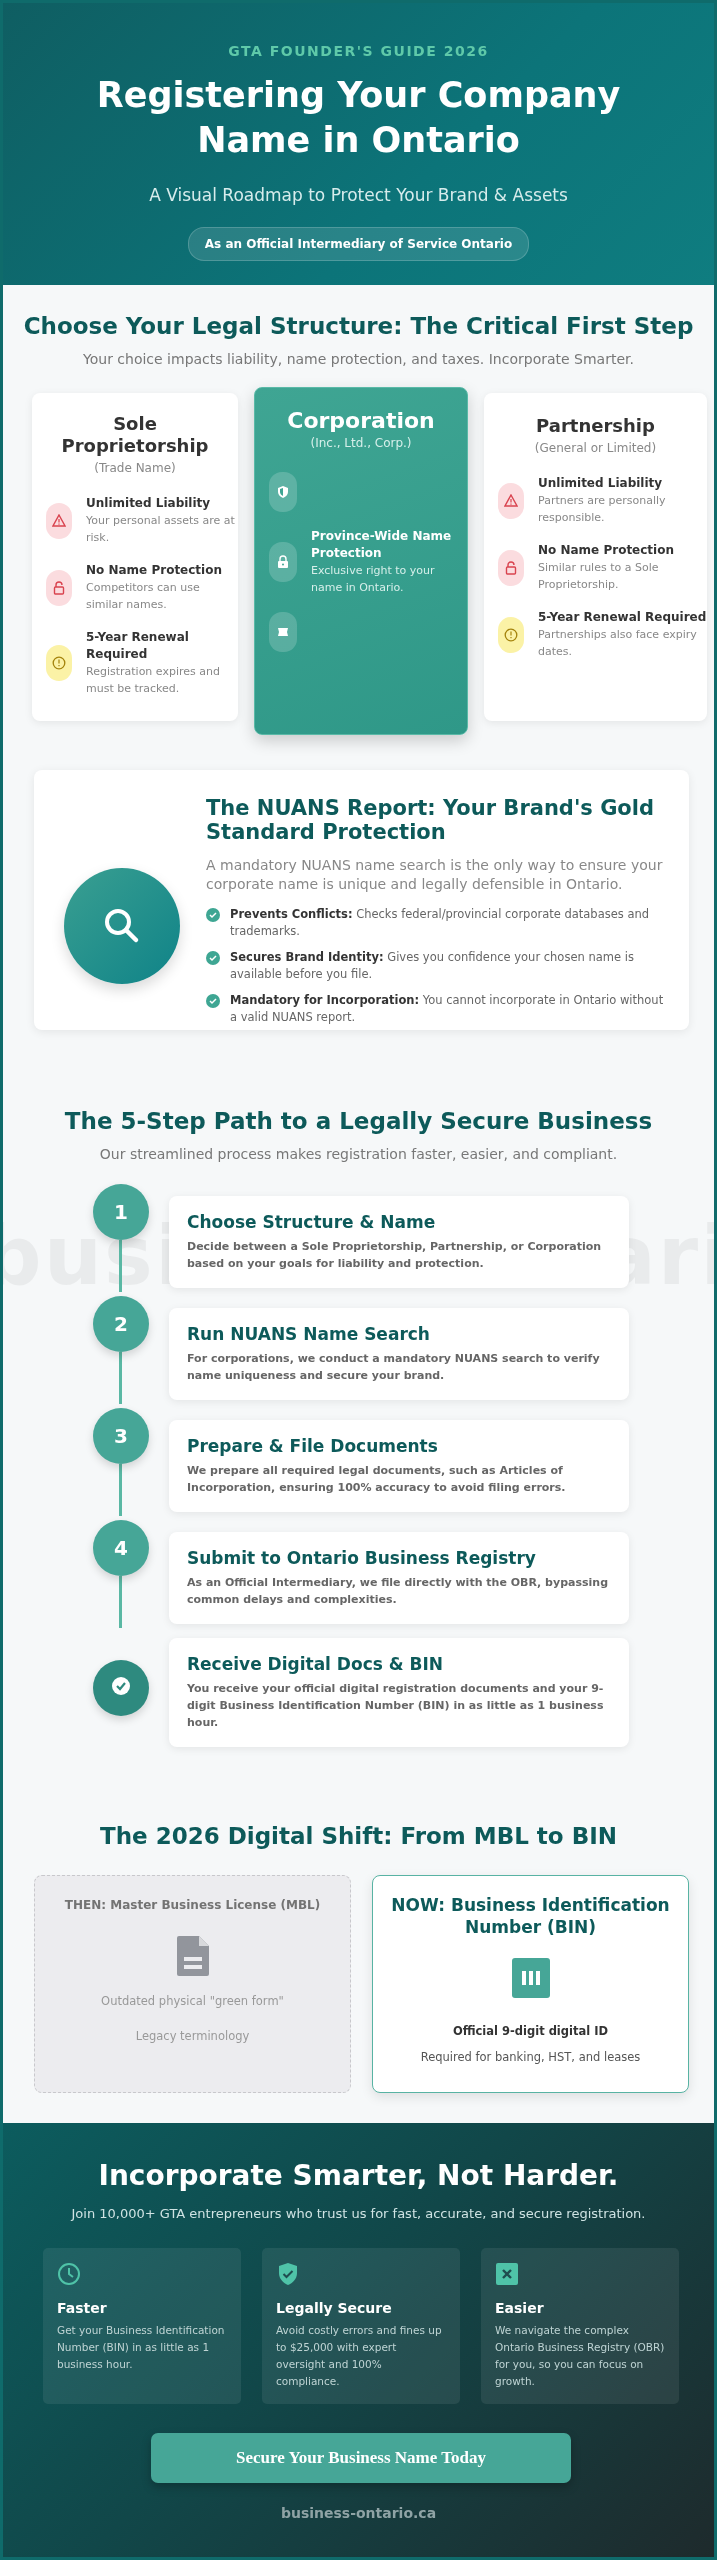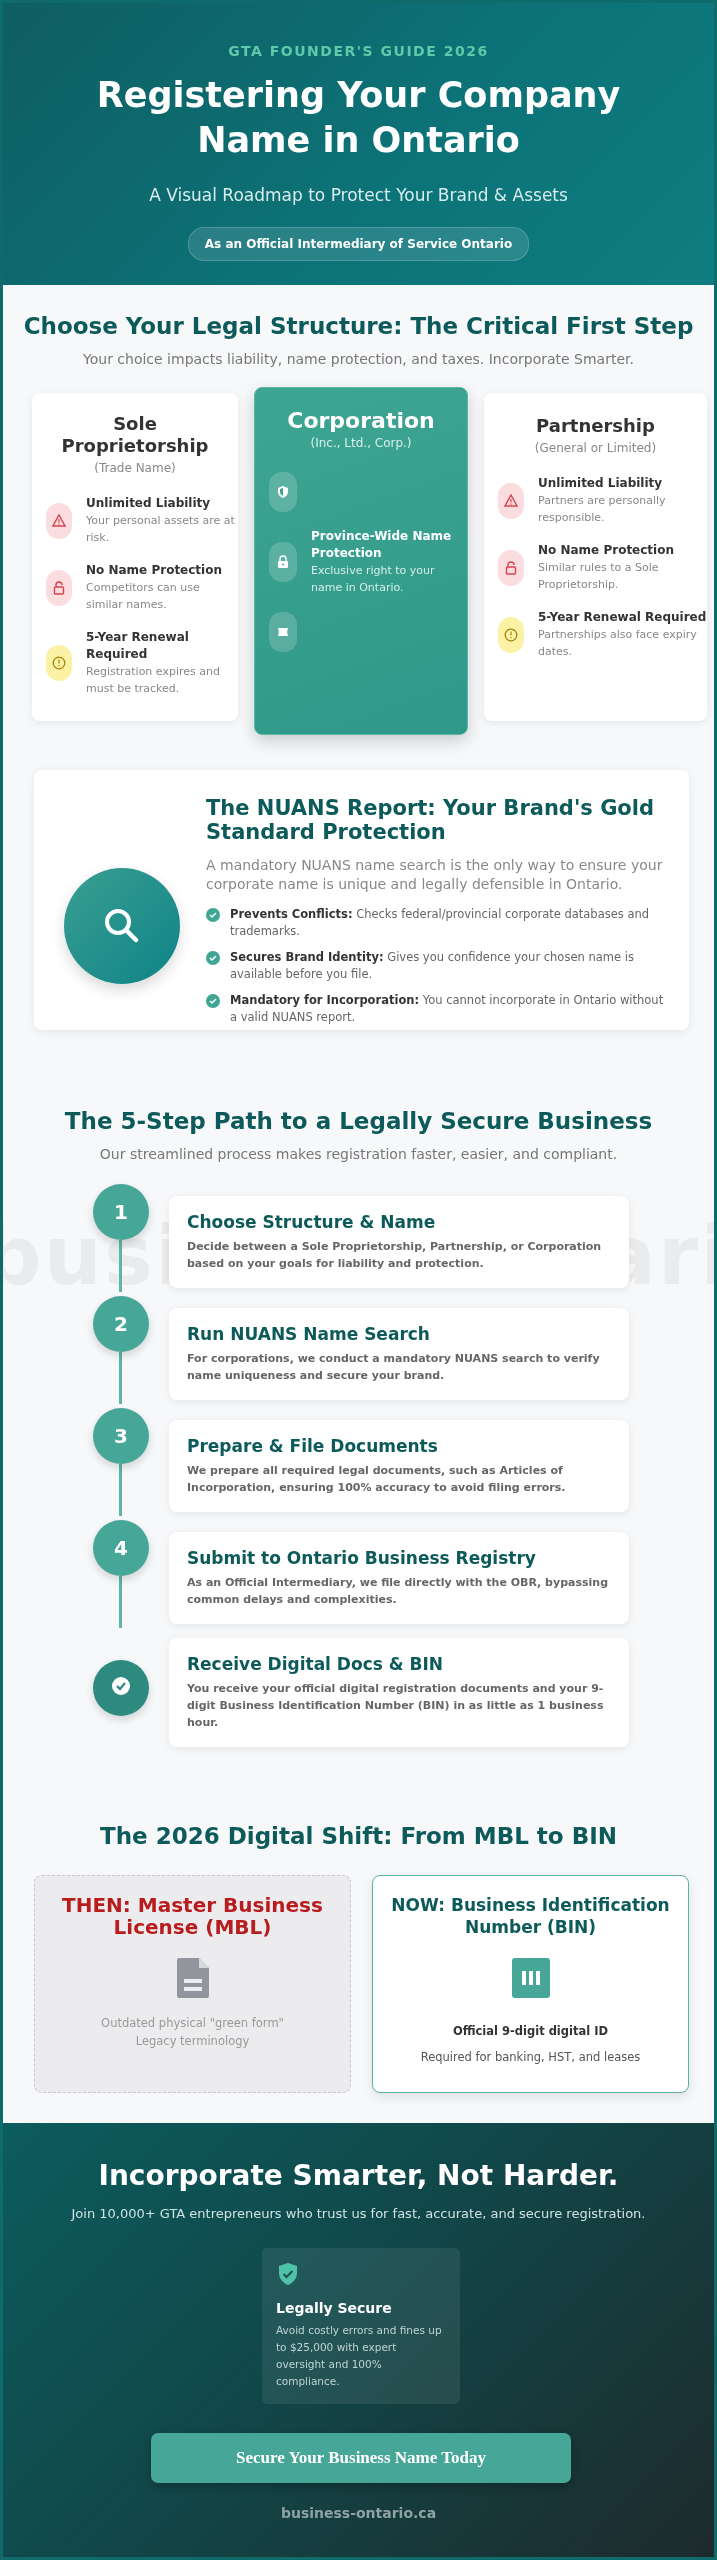--- a/index.html
+++ b/index.html
@@ -58,27 +58,27 @@
   .step-num.done { background: #2e8a7f; }
   .step-card { position: absolute; left: 166px; width: 460px; background: #fff; border-radius: 8px; box-shadow: 0 2px 8px rgba(0,0,0,0.08); padding: 16px 18px; }
   .step-card h4 { color: #0d5a5a; font-size: 17px; }
   .step-card p { color: #666; font-size: 11px; line-height: 17px; margin-top: 6px; font-weight: bold; }
 
   
   .shift { position: absolute; left: 0; top: 1820px; width: 711px; }
   .then, .now { position: absolute; top: 52px; width: 317px; height: 218px; border-radius: 8px; text-align: center; }
   .then { left: 31px; background: #ececef; border: 1.5px dashed #c8c8cc; }
   .now { left: 369px; background: #fff; border: 1.5px solid #58b3a3; box-shadow: 0 4px 12px rgba(0,0,0,0.1); }
-  .then h3 { color: #b91c1c; font-size: 20px; line-height: 22px; margin-top: 18px; }
+  .then h3 { color: #737373; font-size: 12px; line-height: 22px; margin-top: 18px; }
   .now h3 { color: #0d5a5a; font-size: 17px; line-height: 22px; margin-top: 18px; }
   .then .doc { margin: 20px auto 0; width: 32px; height: 40px; }
   .now .bin { margin: 20px auto 0; width: 38px; height: 40px; background: #46a697; border-radius: 3px; display: flex; align-items: center; justify-content: center; gap: 3px; }
   .now .bin i { display: block; width: 4px; height: 14px; background: #fff; }
   .then p { color: #999; font-size: 11.5px; margin-top: 18px; }
-  .then p + p { margin-top: 4px; }
+  .then p + p { margin-top: 21px; }
   .now p.b { color: #333; font-weight: bold; font-size: 11.5px; margin-top: 26px; }
   .now p.n { color: #555; font-size: 11.5px; margin-top: 12px; }
 
   
   .cta { position: absolute; left: 0; top: 2120px; width: 711px; height: 437px; background: linear-gradient(135deg, #0c5c5e 0%, #114749 45%, #1e2a2c 100%); color: #fff; text-align: center; }
   .cta h2 { font-size: 28px; margin-top: 36px; }
   .cta .sub { font-size: 13px; color: #cfe3e3; margin-top: 14px; }
   .benefits { position: absolute; top: 125px; left: 40px; width: 637px; height: 156px; }
   .benefit { position: absolute; top: 0; width: 198px; height: 156px; background: rgba(255,255,255,0.08); border-radius: 5px; text-align: left; padding: 14px 14px; }
   .benefit .bic { width: 24px; height: 24px; }
@@ -339,26 +339,42 @@
         </div>
       <p class="b">Official 9-digit digital ID</p>
       <p class="n">Required for banking, HST, and leases</p>
     </div>
   </section>
 
   <section class="cta">
     <h2>Incorporate Smarter, Not Harder.</h2>
     <p class="sub">Join 10,000+ GTA entrepreneurs who trust us for fast, accurate, and secure registration.</p>
     <div class="benefits">
+      <div class="benefit" style="left:0">
+        <span class="bic"><svg width="24" height="24" viewBox="0 0 24 24">
+              <circle cx="12" cy="12" r="10" fill="none" stroke="#4fc3a8" stroke-width="2"></circle>
+              <path d="M12 6 V12 L16 15" fill="none" stroke="#4fc3a8" stroke-width="2"></path>
+            </svg></span>
+        <h5>Faster</h5>
+        <p>Get your Business Identification Number (BIN) in as little as 1 business hour.</p>
+      </div>
       <div class="benefit" style="left:219px">
         <span class="bic"><svg width="24" height="24" viewBox="0 0 24 24">
               <path d="M12 1 L21 4 V11 C21 17 16.5 21 12 23 C7.5 21 3 17 3 11 V4 Z" fill="#4fc3a8"></path>
               <path d="M7.5 12 L10.5 15 L16.5 9" fill="none" stroke="#1f4d4f" stroke-width="2"></path>
             </svg></span>
         <h5>Legally Secure</h5>
         <p>Avoid costly errors and fines up to $25,000 with expert oversight and 100% compliance.</p>
       </div>
+      <div class="benefit" style="left:438px">
+        <span class="bic"><svg width="24" height="24" viewBox="0 0 24 24">
+              <rect x="1" y="1" width="22" height="22" rx="2" fill="#4fc3a8"></rect>
+              <path d="M8 8 L16 16 M16 8 L8 16" stroke="#1f4d4f" stroke-width="2.4"></path>
+            </svg></span>
+        <h5>Easier</h5>
+        <p>We navigate the complex Ontario Business Registry (OBR) for you, so you can focus on growth.</p>
+      </div>
     </div>
     <button class="cta-btn">Secure Your Business Name Today</button>
     <div class="site">business-ontario.ca</div>
   </section>
 
 </div>
 
 </body></html>

